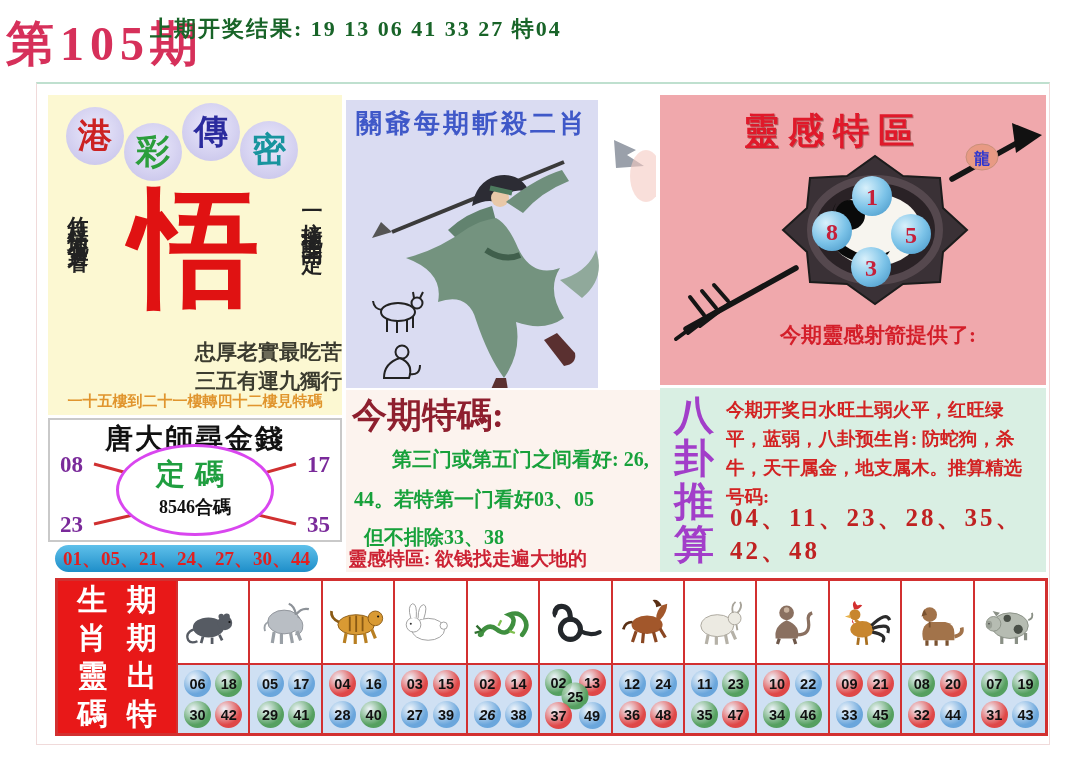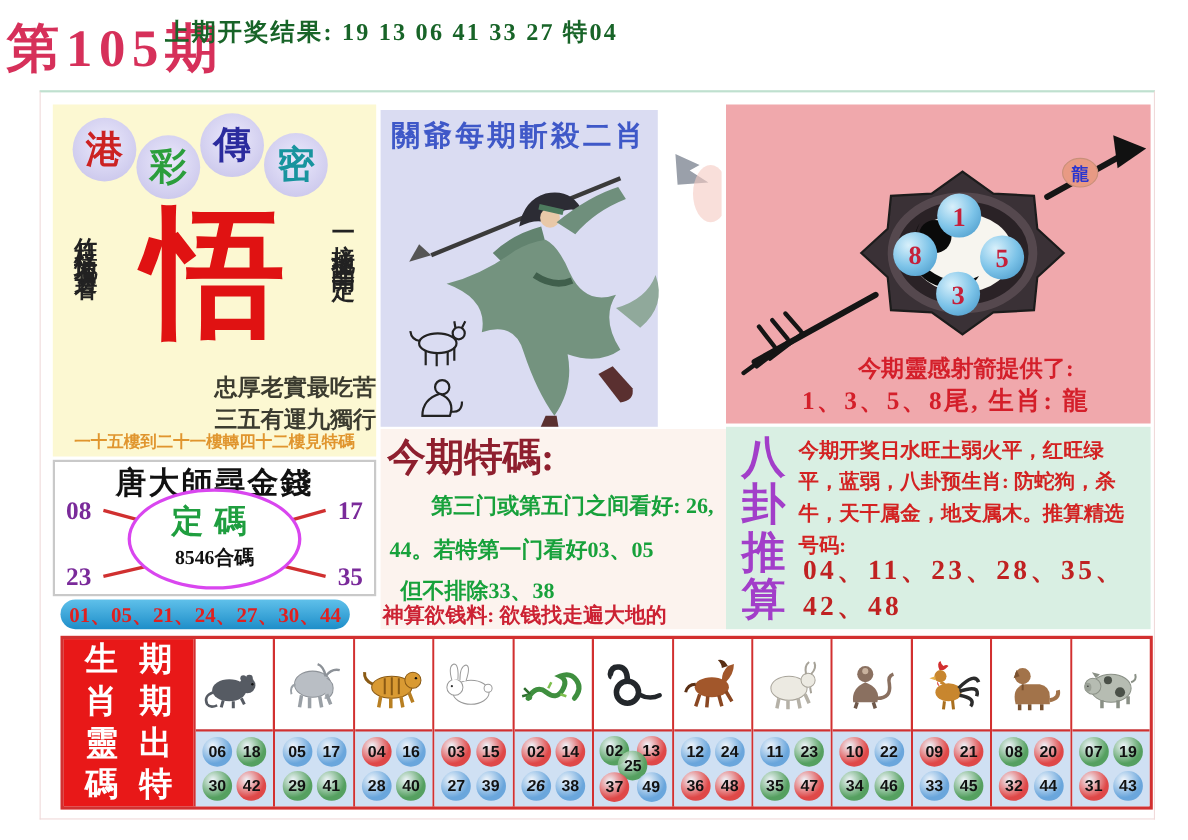--- a/index.html
+++ b/index.html
@@ -170,21 +170,21 @@
         <path d="M63 234 q11 2 11 -9"></path>
       </g>
     </svg>
   </div>
 
   <div class="panel p-tema">
     <div class="tema-title">今期特碼:</div>
     <div class="tema-line tl1">第三门或第五门之间看好: 26,</div>
     <div class="tema-line tl2">44。若特第一门看好03、05</div>
     <div class="tema-line tl3">但不排除33、38</div>
-    <div class="tema-bottom">神算欲钱料: 欲钱找走遍大地的</div>
+    <div class="tema-bottom">靈感特區: 欲钱找走遍大地的</div>
   </div>
 
   <div class="panel p-pink">
     <svg class="lg-svg" width="386" height="290" viewBox="0 0 386 290">
       <defs>
         <radialGradient id="bgball" cx="0.35" cy="0.3" r="0.9">
           <stop offset="0" stop-color="#d8f0fb"></stop>
           <stop offset="0.55" stop-color="#7cc3e8"></stop>
           <stop offset="1" stop-color="#4797c8"></stop>
         </radialGradient>
@@ -213,22 +213,22 @@
         <text x="212" y="110">1</text>
         <text x="172" y="145">8</text>
         <text x="251" y="148">5</text>
         <text x="211" y="181">3</text>
       </g>
       <line x1="292" y1="84" x2="364" y2="44" stroke="#151515" stroke-width="5.5" stroke-linecap="round"></line>
       <polygon points="352,28 382,40 356,58" fill="#111"></polygon>
       <ellipse cx="322" cy="62" rx="16" ry="13" fill="#e89a84" stroke="#c9907a"></ellipse>
       <text x="322" y="69" font-family="Liberation Serif, serif" font-size="16" font-weight="bold" fill="#2b35d0" text-anchor="middle">龍</text>
     </svg>
+    <div class="lg-title">靈感特區</div>
     <div class="lg-line1">今期靈感射箭提供了:</div>
-    <div class="lg-line2">1、3、5、8尾, 生肖: 龍</div>
   </div>
 
   <div class="panel p-mint">
     <div id="bagua-title" class="bagua-title">
         <div>八</div>
         <div>卦</div>
         <div>推</div>
         <div>算</div>
       </div>
     <div class="bagua-body">今期开奖日水旺土弱火平，红旺绿平，蓝弱，八卦预生肖: 防蛇狗，杀牛，天干属金，地支属木。推算精选号码:</div>

